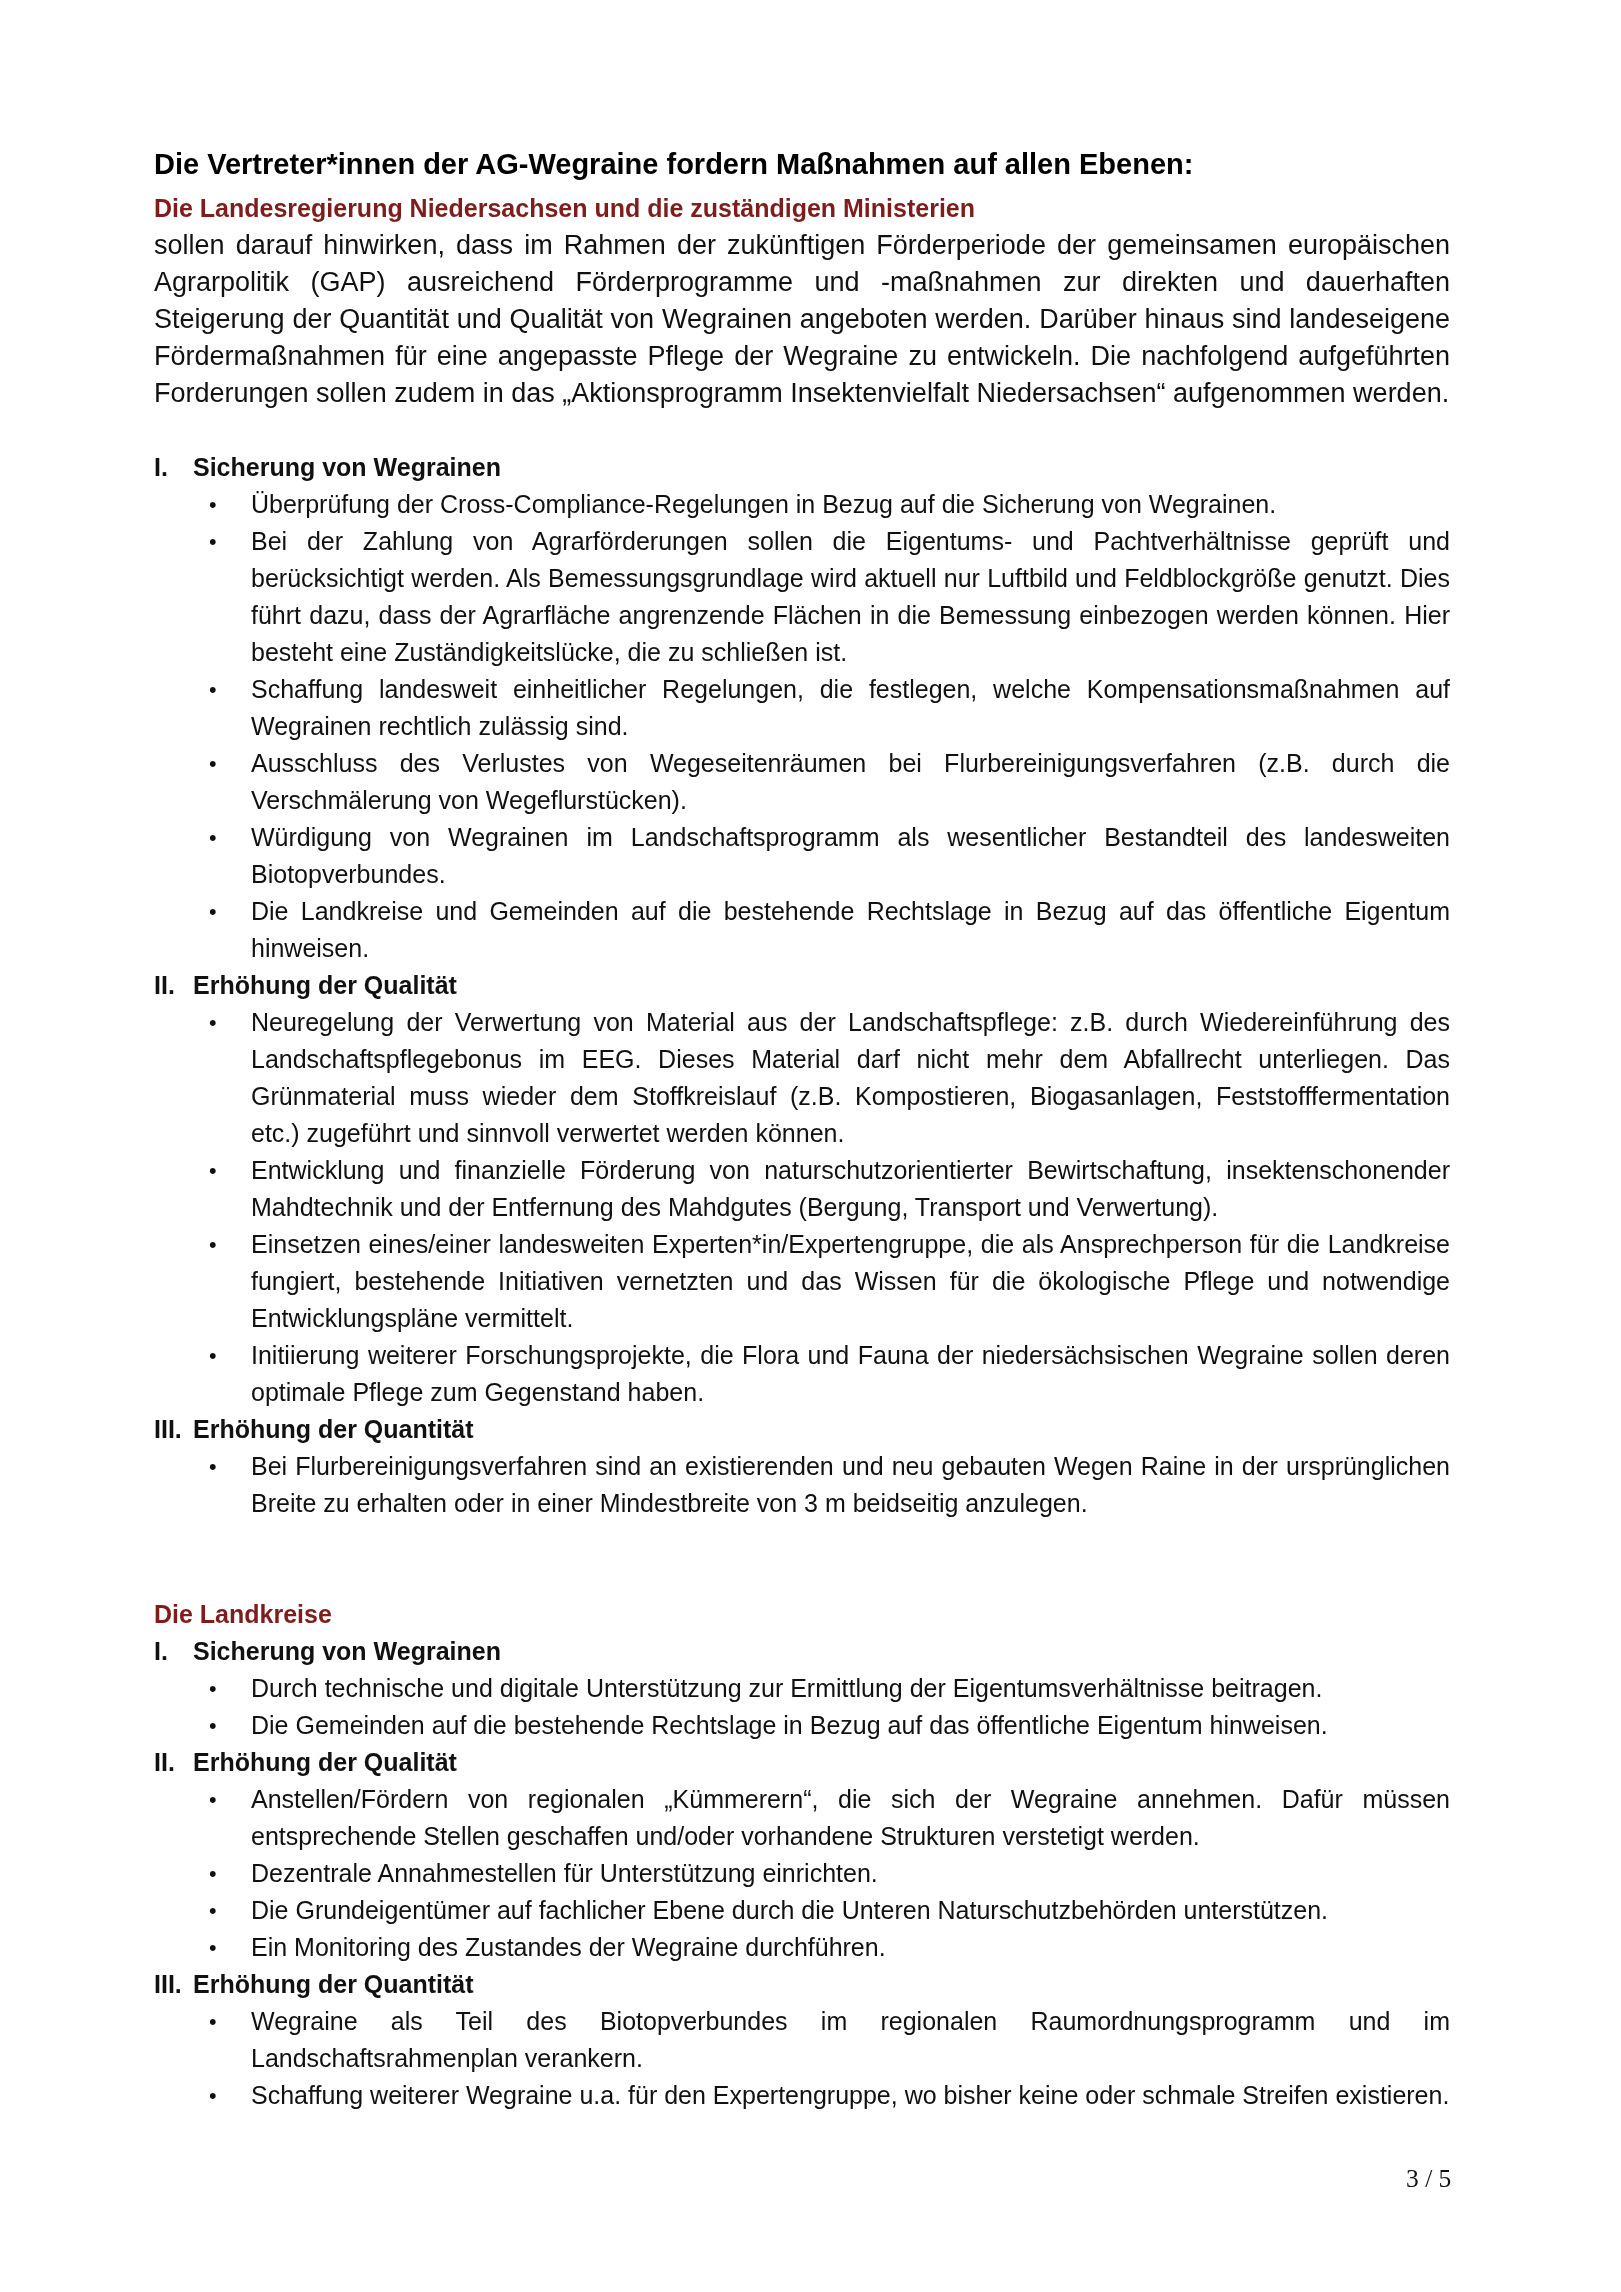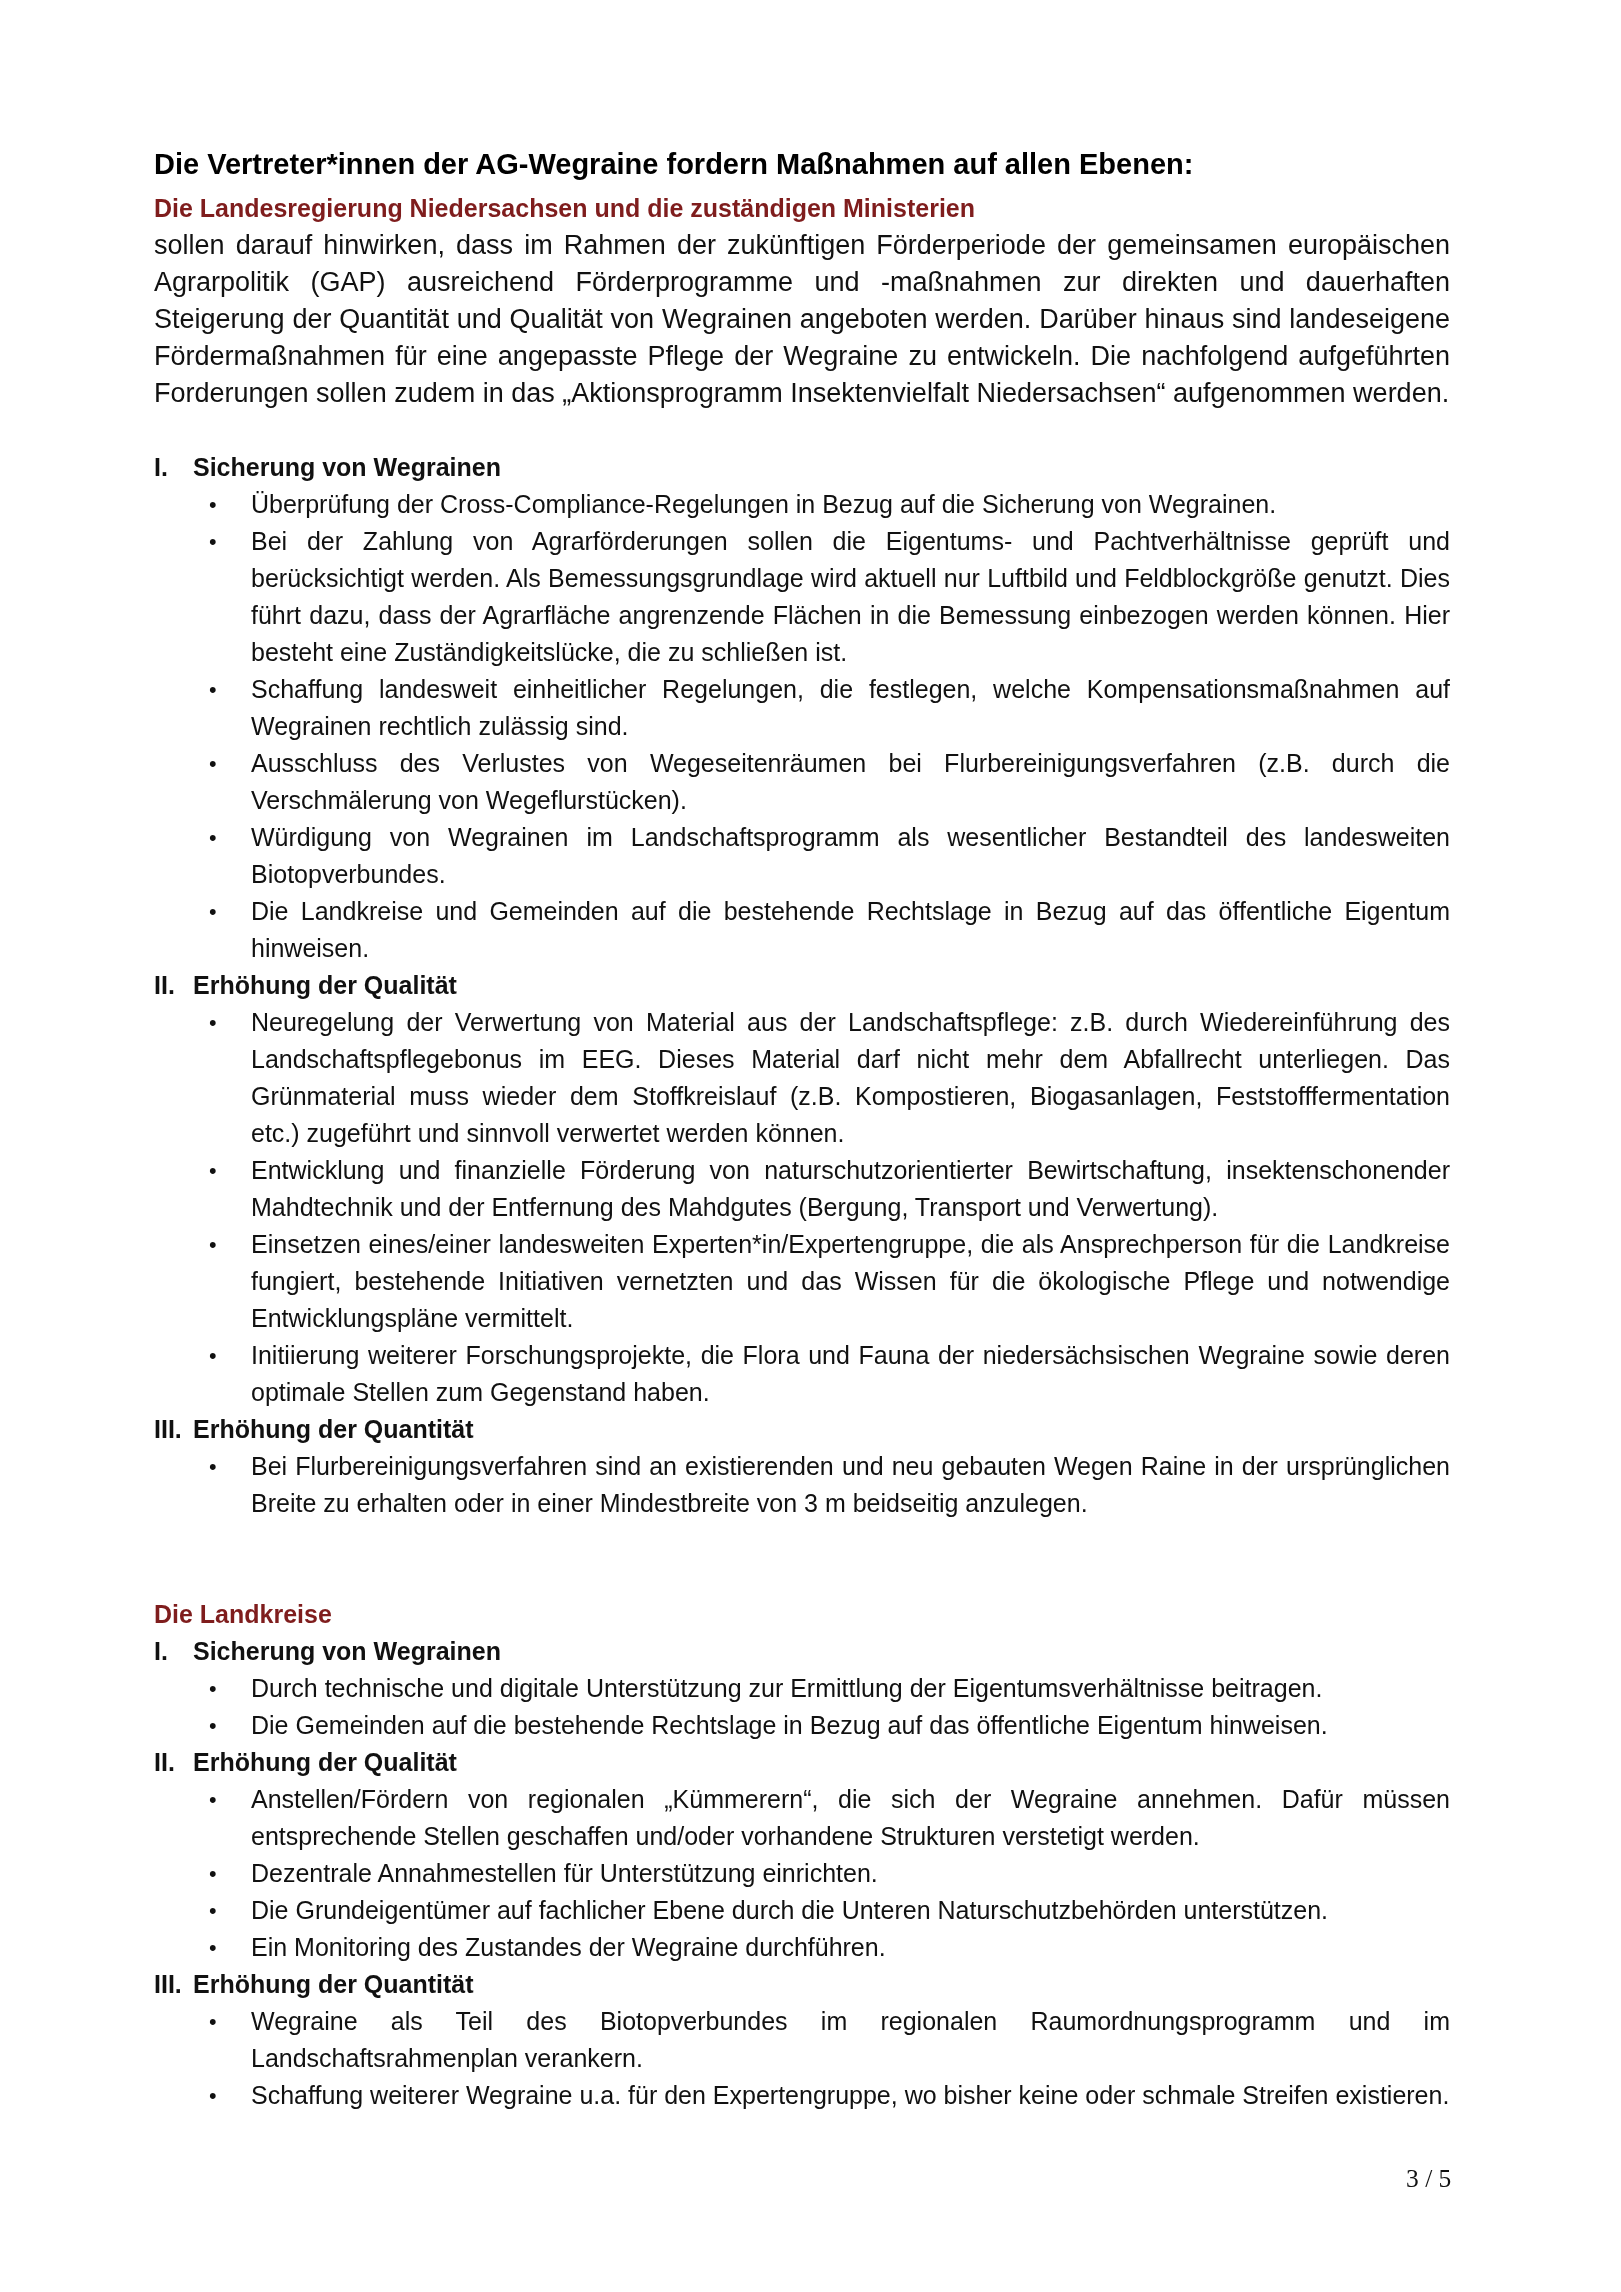--- a/index.html
+++ b/index.html
@@ -45,21 +45,21 @@
     </ul>
 
     <div class="sec-head">
       <span class="sec-num">II.</span>
       <span>Erhöhung der Qualität</span>
     </div>
     <ul class="items">
       <li><span class="bullet">•</span><span>Neuregelung der Verwertung von Material aus der Landschaftspflege: z.B. durch Wiedereinführung des Landschaftspflegebonus im EEG. Dieses Material darf nicht mehr dem Abfallrecht unterliegen. Das Grünmaterial muss wieder dem Stoffkreislauf (z.B. Kompostieren, Biogasanlagen, Feststofffermentation etc.) zugeführt und sinnvoll verwertet werden können.</span></li>
       <li><span class="bullet">•</span><span>Entwicklung und finanzielle Förderung von naturschutzorientierter Bewirtschaftung, insektenschonender Mahdtechnik und der Entfernung des Mahdgutes (Bergung, Transport und Verwertung).</span></li>
       <li><span class="bullet">•</span><span>Einsetzen eines/einer landesweiten Experten*in/Expertengruppe, die als Ansprechperson für die Landkreise fungiert, bestehende Initiativen vernetzten und das Wissen für die ökologische Pflege und notwendige Entwicklungspläne vermittelt.</span></li>
-      <li><span class="bullet">•</span><span>Initiierung weiterer Forschungsprojekte, die Flora und Fauna der niedersächsischen Wegraine sowie deren optimale Stellen zum Gegenstand haben.</span></li>
+      <li><span class="bullet">•</span><span>Initiierung weiterer Forschungsprojekte, die Flora und Fauna der niedersächsischen Wegraine sollen deren optimale Pflege zum Gegenstand haben.</span></li>
     </ul>
 
     <div class="sec-head">
       <span class="sec-num">III.</span>
       <span>Erhöhung der Quantität</span>
     </div>
     <ul class="items">
       <li><span class="bullet">•</span><span>Bei Flurbereinigungsverfahren sind an existierenden und neu gebauten Wegen Raine in der ursprünglichen Breite zu erhalten oder in einer Mindestbreite von 3 m beidseitig anzulegen.</span></li>
     </ul>
   </section>

